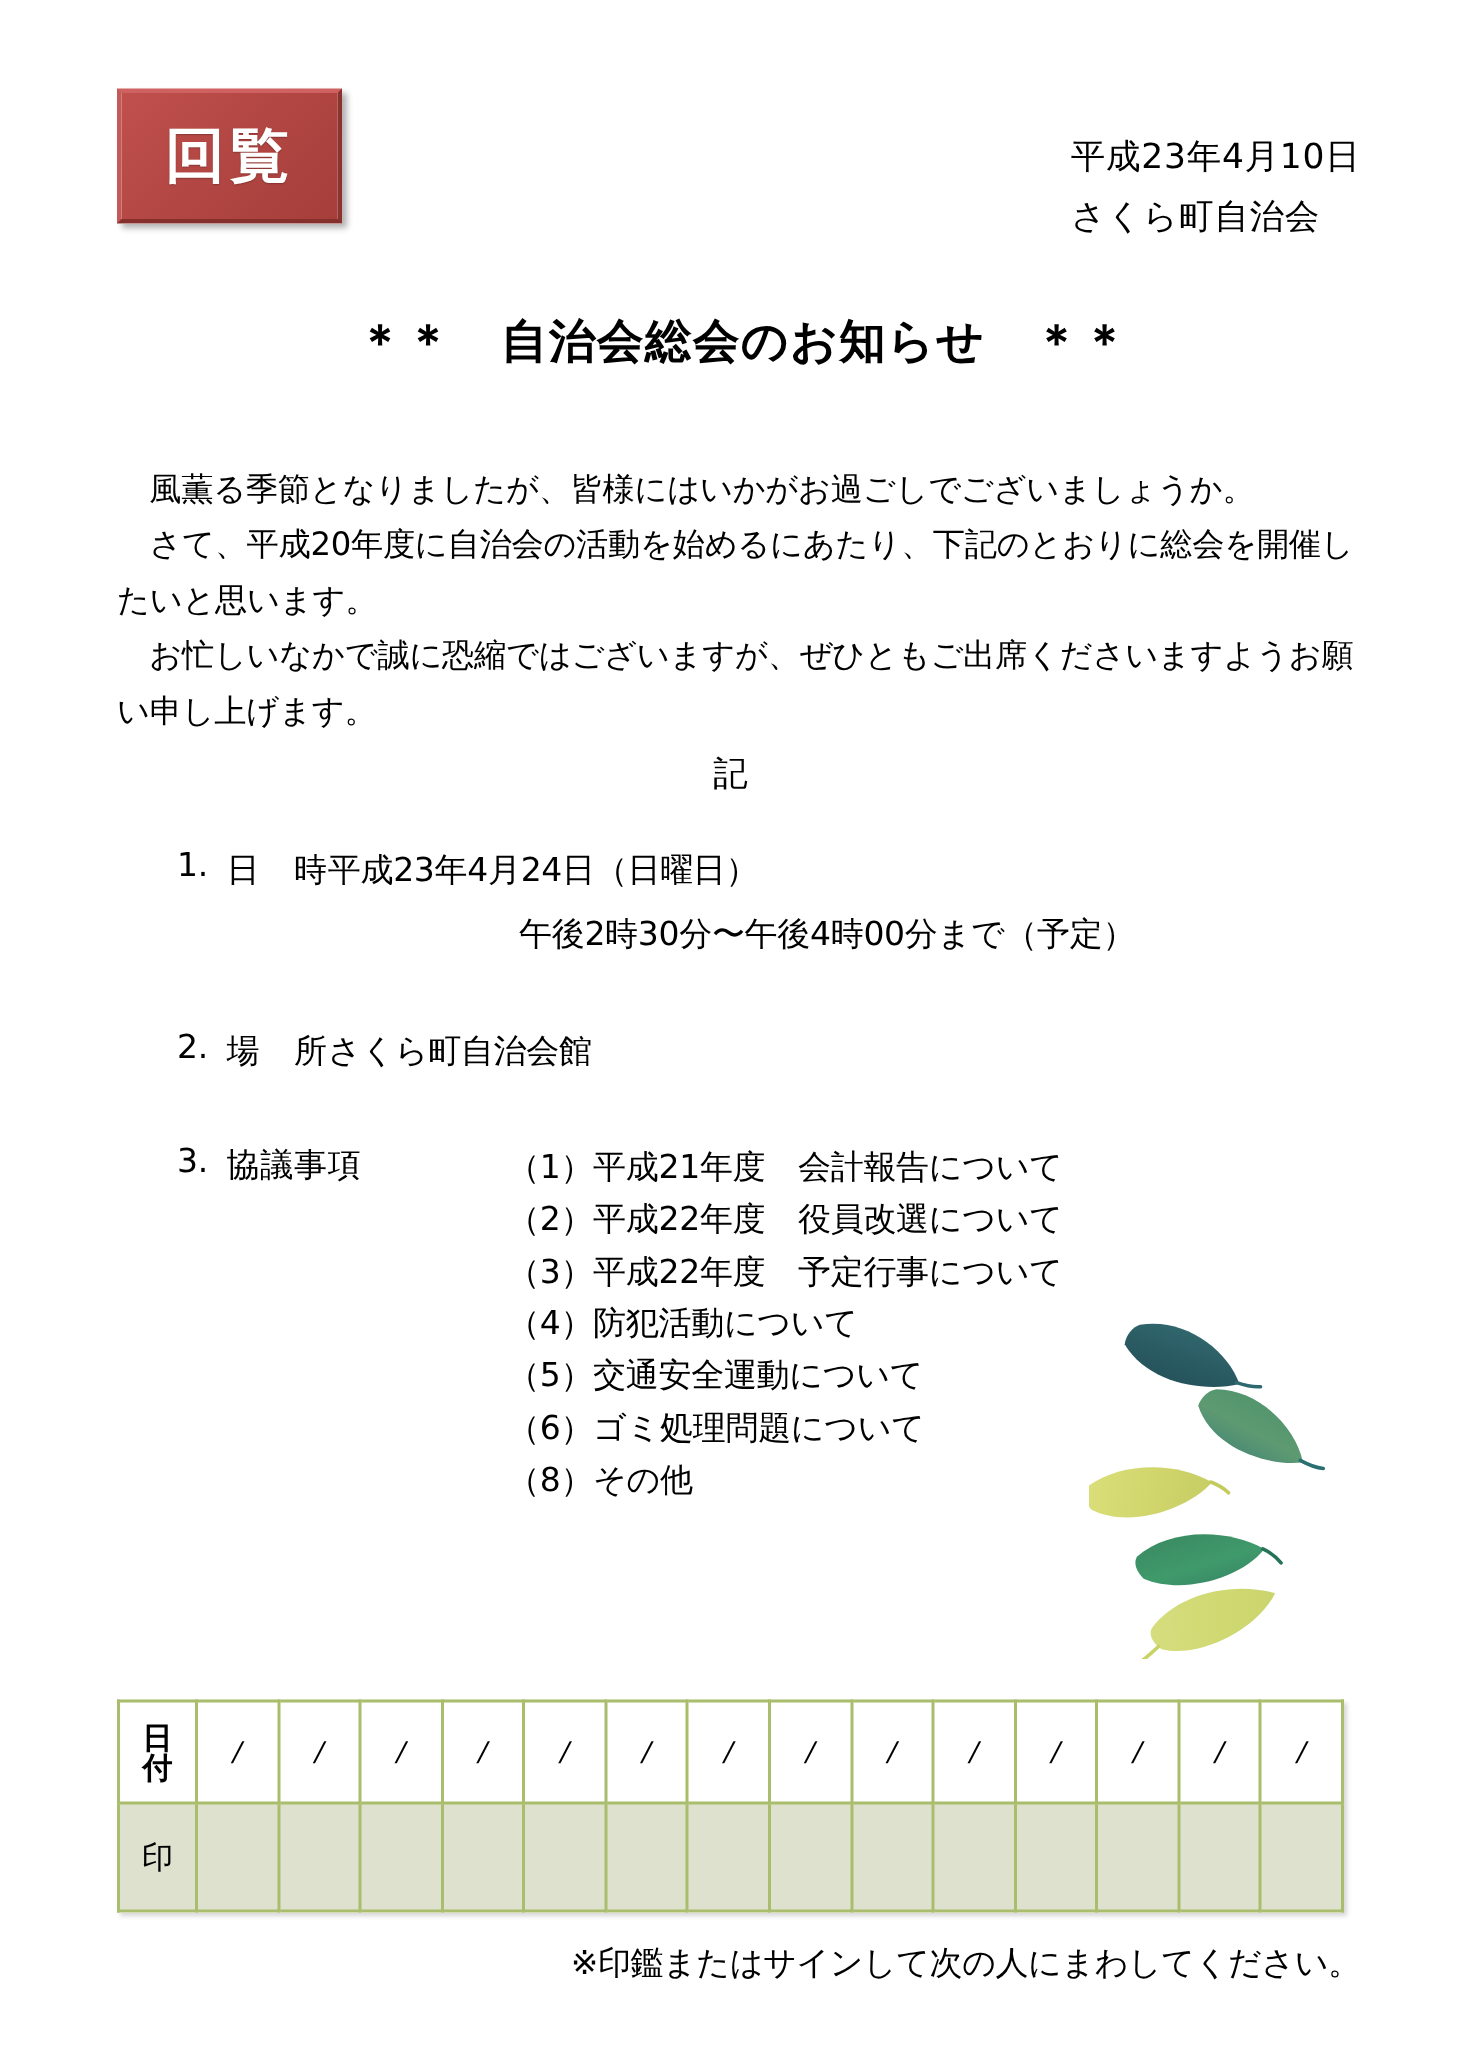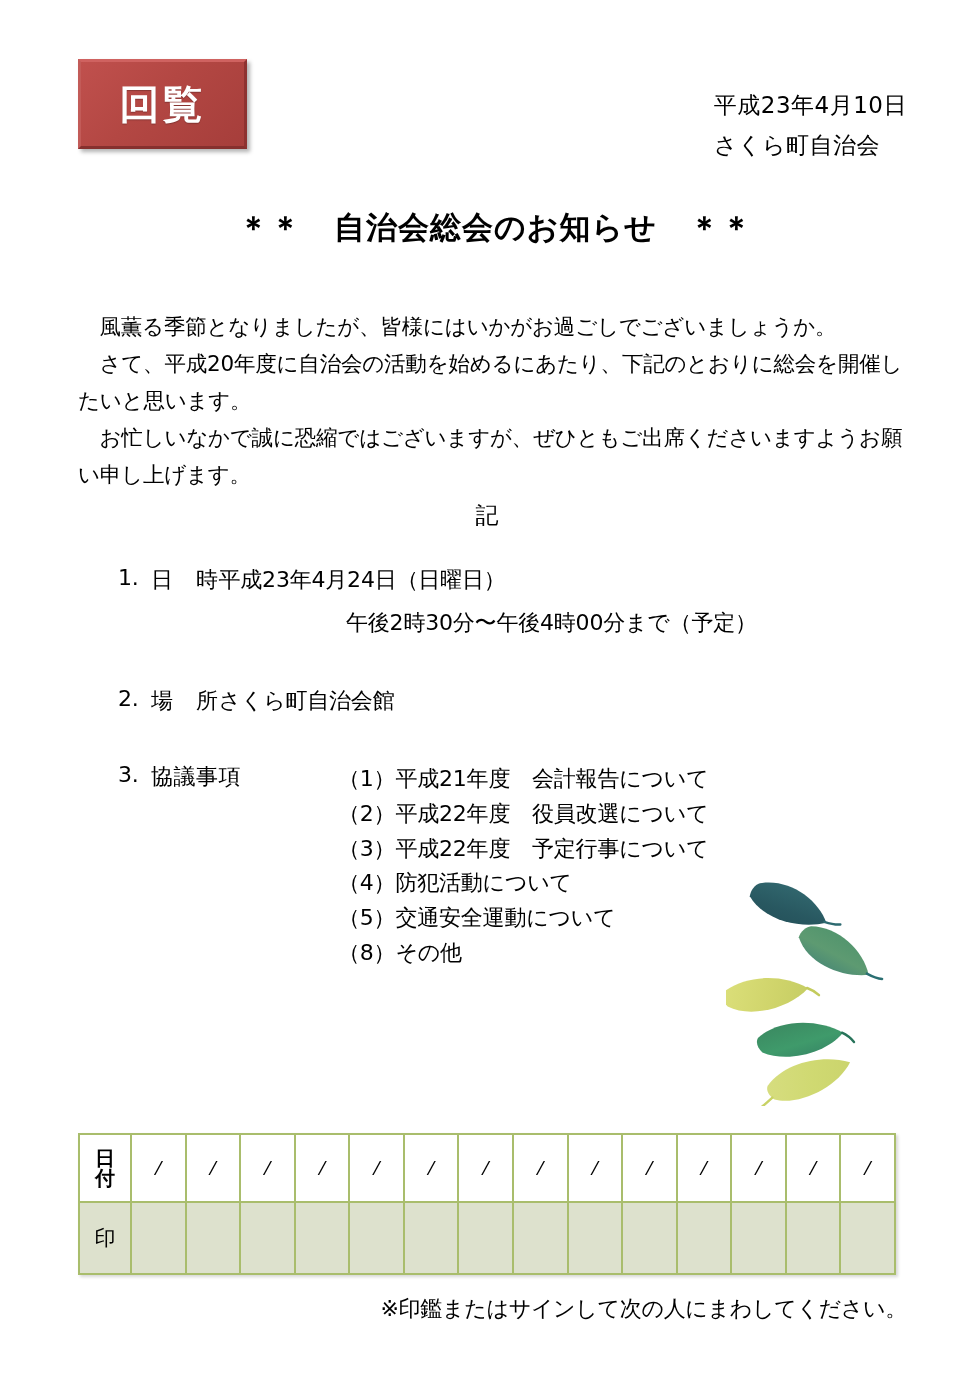--- a/index.html
+++ b/index.html
@@ -23,21 +23,21 @@
     width: 975px;
     height: 1375px;
     background: #ffffff;
   }
 
   
   .stamp {
     position: absolute;
     left: 78px;
     top: 59px;
-    width: 169px;
+    width: 150px;
     height: 90px;
     background: linear-gradient(135deg, #c0504d 0%, #b34743 45%, #a63e3b 100%);
     border-top: 3px solid #cf6260;
     border-left: 3px solid #c25b58;
     border-right: 3px solid #8e3230;
     border-bottom: 3px solid #86302e;
     box-shadow: 3px 3px 4px rgba(0,0,0,0.30);
     display: flex;
     align-items: center;
     justify-content: center;
@@ -256,20 +256,21 @@
       <div class="item-3-left">
         <span class="item-num">3.</span>
         <span class="item-label">協議事項</span>
       </div>
       <div class="agenda-list">
         <div class="agenda-item">（1）平成21年度　会計報告について</div>
         <div class="agenda-item">（2）平成22年度　役員改選について</div>
         <div class="agenda-item">（3）平成22年度　予定行事について</div>
         <div class="agenda-item">（4）防犯活動について</div>
         <div class="agenda-item">（5）交通安全運動について</div>
+        <div class="agenda-item">（6）ゴミ処理問題について</div>
         <div class="agenda-item">（8）その他</div>
       </div>
     </div>
 
   </div>
 
   <div class="leaves">
     <svg viewBox="0 0 180 248" xmlns="http://www.w3.org/2000/svg">
       <defs>
         <linearGradient id="lf1" x1="0" y1="0" x2="1" y2="1">

